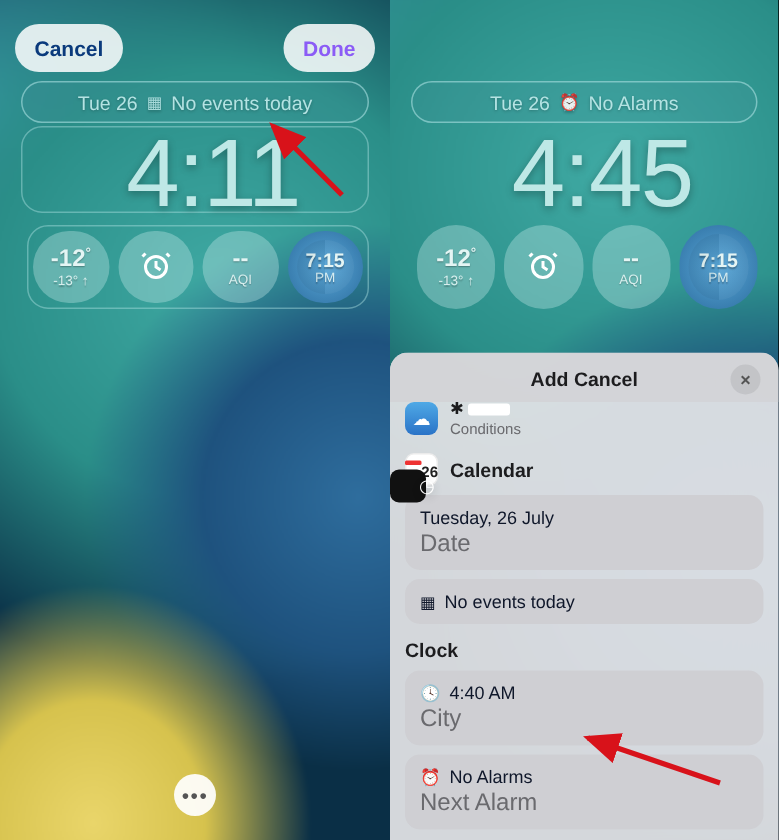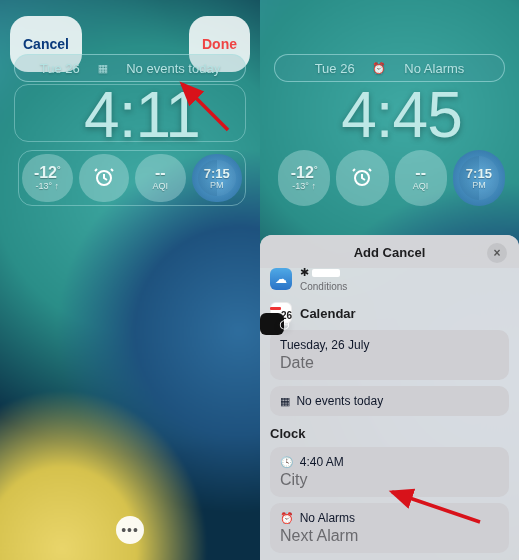--- a/index.html
+++ b/index.html
@@ -40,35 +40,35 @@
 
   
   .toolbar {
     position: absolute; top: 16px; left: 10px; right: 10px;
     display: flex; justify-content: space-between;
     z-index: 3;
   }
   .pill {
     background: rgba(255,255,255,0.85);
     border-radius: 18px;
-    padding: 20px 13px;
+    padding: 8px 13px;
     font-size: 14px;
     font-weight: 600;
     color: #0a3a7c;
   }
-  .pill.done { color:#ef4444; }
+  .pill.done { color:#8b5cf6; }
 
   
   .datebar {
     position: absolute; top: 54px; left: 14px; right: 14px;
     height: 28px;
     border: 1.5px solid rgba(170,225,225,0.6);
     background: rgba(80,150,160,0.18);
     border-radius: 14px;
-    display:flex; align-items:center; justify-content:center; gap:18px;
+    display:flex; align-items:center; justify-content:center; gap:6px;
     color: #b4e3e3;
     font-size: 13px;
     text-shadow: 0 1px 2px rgba(0,0,0,.25);
     z-index:3;
   }
   .datebar .icon { font-size:11px; opacity:.9; }
 
   .clockbox {
     position:absolute; top:84px; left:14px; right:14px;
     border:1.5px solid rgba(170,225,225,0.45);

